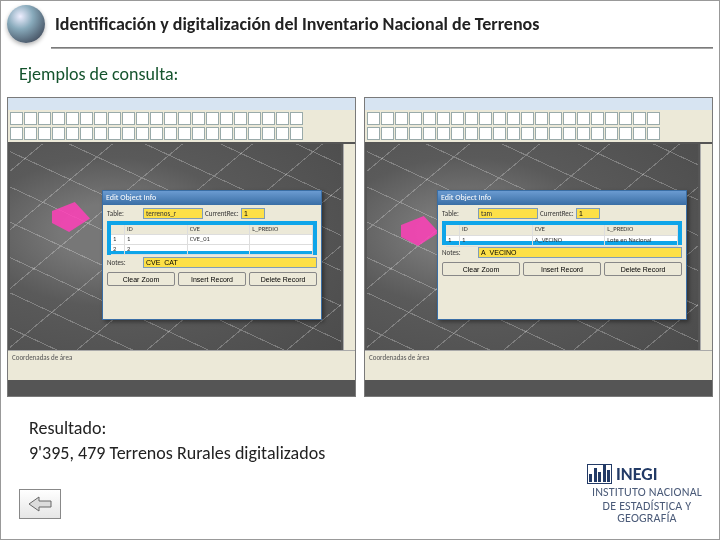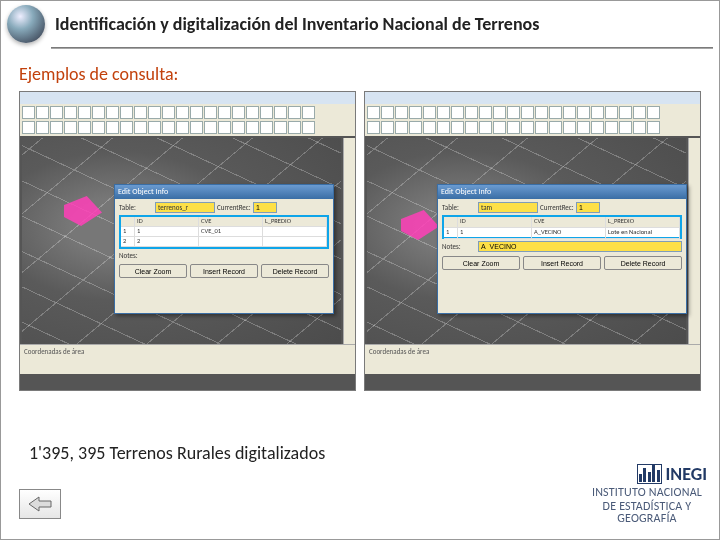--- a/index.html
+++ b/index.html
@@ -9,22 +9,22 @@
   .globe {
     width: 38px; height: 38px; border-radius: 50%;
     background: radial-gradient(circle at 35% 30%, #eef 0%, #8ab 35%, #567 70%, #334 100%);
     box-shadow: 0 2px 4px rgba(0,0,0,.3);
     flex: 0 0 auto;
     margin-right: 10px;
   }
   .title-wrap { flex: 1; }
   .title { font-size: 18px; font-weight: 600; color: #222; }
   .rule { height: 2px; background: linear-gradient(#666,#bbb); margin: 4px 6px 0 50px; }
-  .sub { font-size: 18px; color: #c2410c; margin: 14px 0 6px 18px; }
-  .shots { display: flex; gap: 8px; padding: 0 18px; }
+  .sub { font-size: 18px; color: #14532d; margin: 14px 0 12px 18px; }
+  .shots { display: flex; gap: 8px; padding: 0 6px; }
   .shot {
     flex: 1; height: 300px; position: relative;
     background: linear-gradient(180deg,#d7e4f2 0,#d7e4f2 12px,#ece9d8 12px,#ece9d8 44px,#555 44px);
     border: 1px solid #7a7a7a;
     overflow: hidden;
   }
   
   .tb { position:absolute; left:2px; right:2px; height:14px; display:flex; gap:1px; }
   .tb span { width:13px; height:13px; border:1px solid #9aa; background:#fff; }
   .tb1 { top:14px; } .tb2 { top:29px; }
@@ -51,21 +51,21 @@
   .shot:nth-child(1) .dlg { left:94px; width:220px; height:130px; }
   .shot:nth-child(2) .dlg { left:72px; width:250px; height:130px; }
   .dlg .bar { height:14px; background:linear-gradient(#6b9bd1,#3a6ea5); color:#fff; padding:1px 3px; font-size:8px; }
   .dlg .body { padding:3px 4px; }
   .dlg .row { display:flex; gap:2px; margin-bottom:2px; align-items:center; }
   .dlg .row label { width:34px; }
   .dlg input, .dlg .sel {
     border:1px solid #7f9db9; background:#fde047; height:11px; font-size:7px; padding:0 2px;
   }
   .dlg .grid {
-    border:2px solid #0ea5e9; background:#fff; height:34px; margin:2px 0;
+    border:4px solid #0ea5e9; background:#fff; height:34px; margin:2px 0;
     display:grid; grid-template-columns:14px 1fr 1fr 1fr; grid-auto-rows:10px;
     font-size:6.5px;
   }
   .dlg .grid div { border-right:1px solid #ddd; border-bottom:1px solid #ddd; padding:0 2px; overflow:hidden; white-space:nowrap; }
   .dlg .grid .h { background:#ece9d8; }
   .dlg .btns { display:flex; gap:3px; margin-top:4px; }
   .dlg .btns button {
     flex:1; font-size:7px; height:14px; background:#ece9d8;
     border:1px solid #888; border-radius:2px;
   }
@@ -75,21 +75,21 @@
   .nav-back {
     position:absolute; left:18px; bottom:20px; width:42px; height:30px;
     border:1px solid #888; background:linear-gradient(#fff,#e6e6e6);
     display:flex; align-items:center; justify-content:center;
   }
   .nav-back svg { width:26px; height:18px; }
   .logo {
     position:absolute; right:12px; bottom:14px; width:120px; text-align:center;
   }
   .logo .mark {
-    display:flex; align-items:center; gap:4px; justify-content:flex-end;
+    display:flex; align-items:center; gap:4px; justify-content:flex-start;
     font-weight:700; font-size:18px; color:#223a66;
   }
   .logo .bars { display:flex; gap:1.5px; align-items:flex-end; height:20px; padding:1px; border:1px solid #223a66;}
   .logo .bars span { width:3px; background:#223a66; }
   .logo .sub1 { font-size:12px; color:#4a5a78; letter-spacing:.2px; line-height:1.05; margin-top:1px;}
 </style>
 </head>
 <body>
 
 <div class="slide">
@@ -174,20 +174,21 @@
             <div>1</div>
             <div>CVE_01</div>
             <div></div>
             <div>2</div>
             <div>2</div>
             <div></div>
             <div></div>
           </div>
           <div class="row">
             <label>Notes:</label>
+            <input style="flex: 1 1 0%;" value="CVE_CAT">
           </div>
           <div class="btns">
             <button>Clear Zoom</button>
             <button>Insert Record</button>
             <button>Delete Record</button>
           </div>
         </div>
       </div>
       <div class="statusbar">Coordenadas de área</div>
     </div>
@@ -271,21 +272,22 @@
             <button>Delete Record</button>
           </div>
         </div>
       </div>
       <div class="statusbar">Coordenadas de área</div>
     </div>
 
   </div>
 
   <div class="result">
-    <div>1'395, 395 Terrenos Rurales digitalizados</div>
+    <div>Resultado:</div>
+    <div>9'395, 479 Terrenos Rurales digitalizados</div>
   </div>
 
   <div class="nav-back">
     <svg viewBox="0 0 26 18">
       <path d="M12 2 L2 9 L12 16 L12 12 L24 12 L24 6 L12 6 Z" fill="#dcdcdc" stroke="#666" stroke-width="1"></path>
     </svg>
   </div>
 
   <div class="logo">
     <div class="mark">

